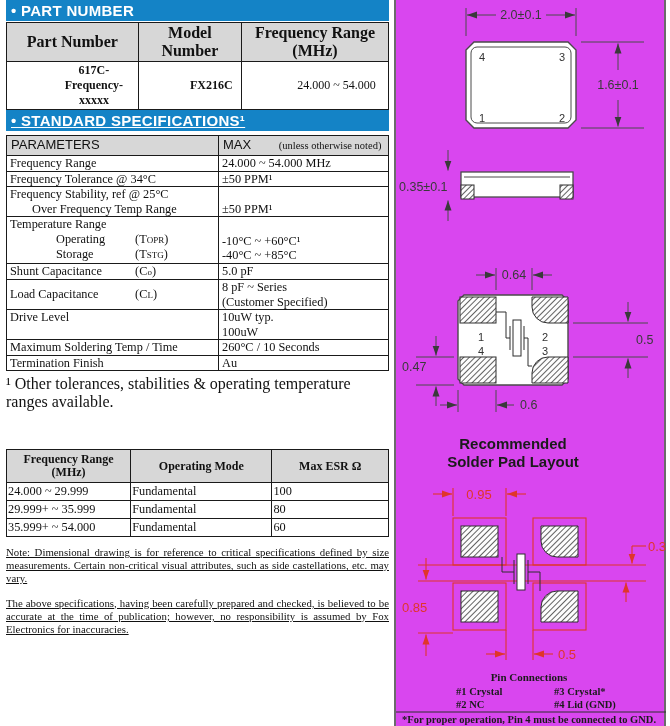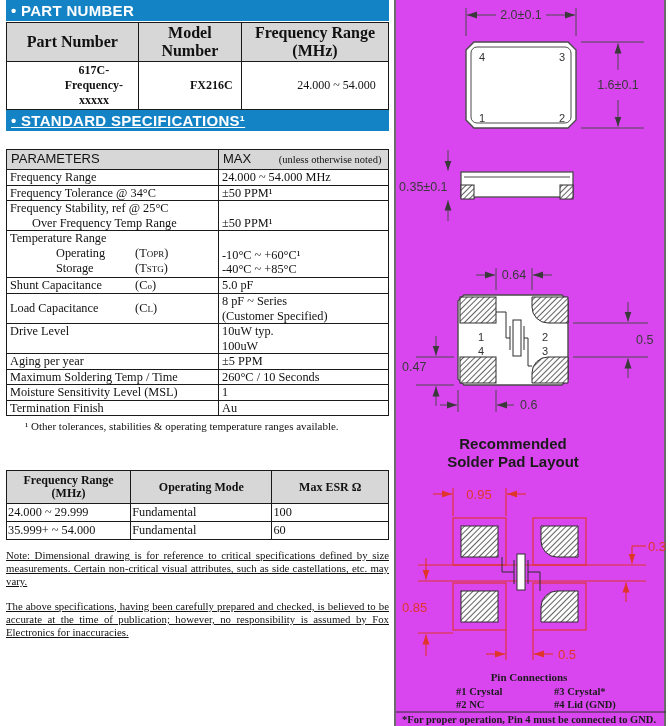--- a/index.html
+++ b/index.html
@@ -15,33 +15,33 @@
   }
   .bar2{text-decoration:underline;}
   table{border-collapse:collapse;width:100%;table-layout:fixed;}
   td,th{border:1px solid #1a1a1a;overflow:hidden;}
   
   .pn-table{margin-top:1px;}
   .pn-table th{background:#d7d7d7;font-size:16px;height:20px;text-align:center;}
   .pn-table td{font-size:12px;height:20px;text-align:center;padding-left:44px;}
   .b{font-weight:bold;}
   
-  .spec-table{margin-top:18px;font-size:12.3px;line-height:14.5px;border-radius:12px;}
+  .spec-table{margin-top:4px;font-size:12.3px;line-height:14.5px;border-radius:12px;}
   .spec-table td{padding:0 3px;}
   .spec-table th{
     background:#d7d7d7;height:19px;text-align:left;padding:0 4px;
     font-family:"Liberation Sans",sans-serif;font-weight:normal;font-size:13px;
   }
   .max-note{font-family:"Liberation Serif",serif;font-size:10.5px;padding-left:24px;}
   .vbot{vertical-align:bottom;}
   .pname{display:inline-block;min-width:122px;}
   .ind{padding-left:46px;}
   .ind .sname{display:inline-block;min-width:76px;}
   .ssub{font-size:9px;}
-  .fnote{font-size:11px;margin-top:4px;margin-left:19px;}
+  .fnote{font-size:16px;margin-top:4px;}
   
   .esr-table{margin-top:38px;}
   .esr-table th{background:#d7d7d7;font-size:12px;line-height:13px;height:30px;text-align:center;}
   .esr-table td{font-size:12.3px;height:15px;}
   .notes{margin-top:9px;font-size:10.8px;line-height:13.2px;text-align:justify;text-decoration:underline;}
   .notes p{margin:0 0 11px 0;}
   
   .panel{
     position:absolute;left:394px;top:0;width:272px;height:726px;
     border-left:2px solid #6b6b6b;border-right:2px solid #6b6b6b;
@@ -148,30 +148,22 @@
       </td>
     </tr>
     <tr>
       <td style="vertical-align:top">Drive Level</td>
       <td>
         <div>10uW typ.</div>
         <div>100uW</div>
       </td>
     </tr>
     <tr>
-      <td>Aging per year</td>
-      <td>±5 PPM</td>
-    </tr>
-    <tr>
       <td>Maximum Soldering Temp / Time</td>
       <td>260°C / 10 Seconds</td>
-    </tr>
-    <tr>
-      <td>Moisture Sensitivity Level (MSL)</td>
-      <td>1</td>
     </tr>
     <tr>
       <td>Termination Finish</td>
       <td>Au</td>
     </tr>
   </tbody>
     </table>
 
   <div class="fnote">¹ Other tolerances, stabilities &amp; operating temperature ranges available.</div>
 
@@ -187,20 +179,25 @@
         <div>Frequency Range</div>
         <div>(MHz)</div>
       </th>
       <th>Operating Mode</th>
       <th>Max ESR Ω</th>
     </tr>
     <tr>
       <td>24.000  ~ 29.999</td>
       <td>Fundamental</td>
       <td>100</td>
+    </tr>
+    <tr>
+      <td>29.999+ ~ 35.999</td>
+      <td>Fundamental</td>
+      <td>80</td>
     </tr>
     <tr>
       <td>35.999+ ~ 54.000</td>
       <td>Fundamental</td>
       <td>60</td>
     </tr>
   </tbody>
     </table>
 
   <div class="notes">

